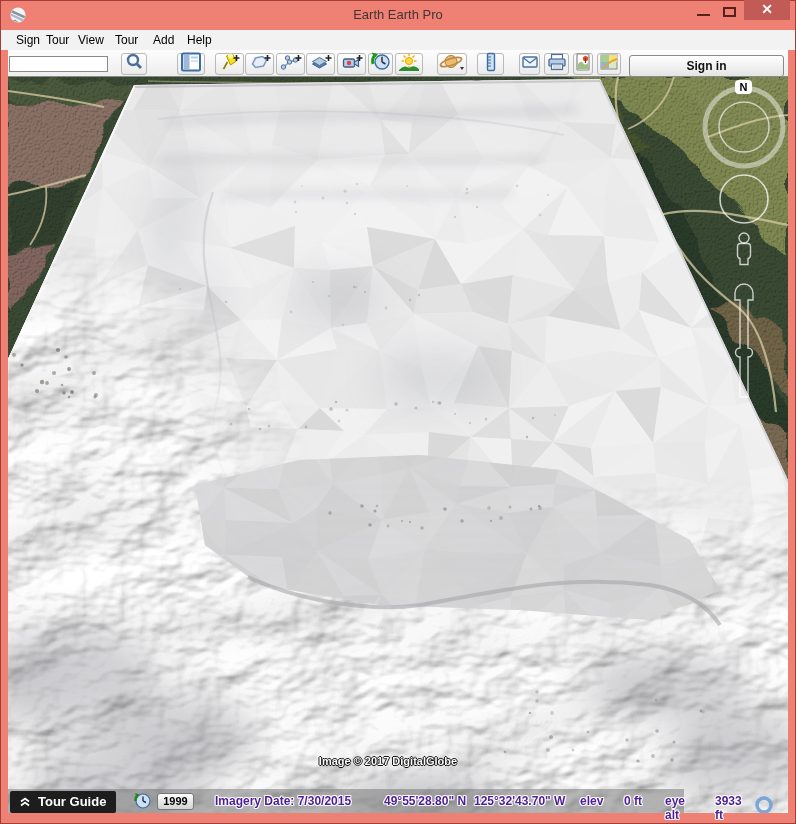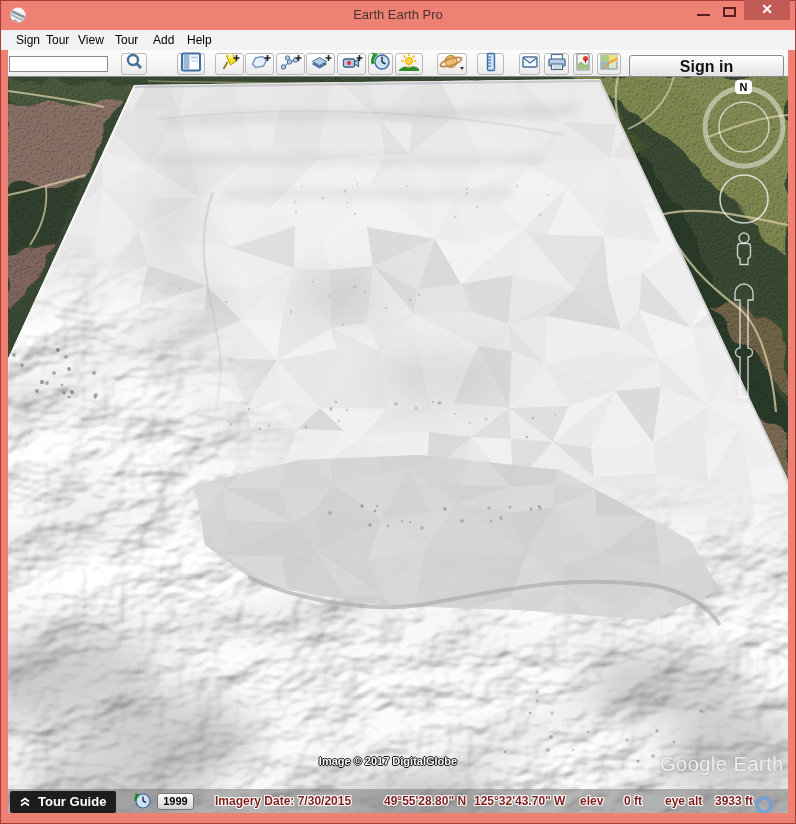--- a/index.html
+++ b/index.html
@@ -9,27 +9,27 @@
 #geicon { position:absolute; left:10px; top:7px; }
 #mins { position:absolute; left:697px; top:14px; width:13px; height:2px; background:#56201c; }
 #maxs { position:absolute; left:723px; top:7px; width:13px; height:10px; border:2px solid #56201c; }
 #closebg { position:absolute; left:744px; top:0; width:46px; height:20px; background:#c25b55; }
 #closex { position:absolute; left:0; top:1px; width:46px; text-align:center; color:#fff; font-size:14px; font-weight:bold; }
 #menubar { position:absolute; left:1px; top:30px; width:794px; height:20px; background:#f2f2f2; font-size:12px; color:#000; }
 #menubar span { position:absolute; top:3px; }
 #toolbar { position:absolute; left:8px; top:50px; width:780px; height:27px; background:linear-gradient(#fdfdfd,#ededed); border-bottom:1px solid #8a8a8a; }
 .tbtn { position:absolute; top:3px; height:22px; border:1px solid #b9b9b9; border-radius:3px; background:linear-gradient(#ffffff,#e9e9e9); }
 #searchin { position:absolute; left:1px; top:6px; width:99px; height:16px; border:1px solid #8a8a8a; background:#fff; }
-#signin { position:absolute; left:621px; top:5px; width:155px; height:22px; border:1px solid #8a8a8a; border-radius:3px; background:linear-gradient(#ffffff,#e4e4e4); text-align:center; font-size:16px; font-weight:bold; color:#111; line-height:21px; }
+#signin { position:absolute; left:621px; top:5px; width:155px; height:22px; border:1px solid #8a8a8a; border-radius:3px; background:linear-gradient(#ffffff,#e4e4e4); text-align:center; font-size:12px; font-weight:bold; color:#111; line-height:21px; }
 #map { position:absolute; left:8px; top:77px; width:780px; height:736px; }
 #map svg { isolation:isolate; }
-#statusbar { position:absolute; left:8px; top:789px; width:780px; height:24px; background:rgba(118,118,118,.52); }
+#statusbar { position:absolute; left:8px; top:789px; width:676px; height:24px; background:rgba(118,118,118,.52); }
 #tourguide { position:absolute; left:2px; top:2px; width:106px; height:22px; background:#1d1d1d; border-radius:2px; color:#fff; font-size:13px; font-weight:bold; }
 #tourguide .txt { position:absolute; left:28px; top:3px; }
-.sbtxt { position:absolute; top:5px; font-size:12px; font-weight:bold; color:#7f1d1d;
+.sbtxt { position:absolute; top:5px; font-size:12px; font-weight:bold; color:#4c1d95;
   text-shadow:-1px 0 0 rgba(255,255,255,.9), 1px 0 0 rgba(255,255,255,.9), 0 -1px 0 rgba(255,255,255,.9), 0 1px 0 rgba(255,255,255,.9), -1px -1px 0 rgba(255,255,255,.7), 1px 1px 0 rgba(255,255,255,.7), 1px -1px 0 rgba(255,255,255,.7), -1px 1px 0 rgba(255,255,255,.7); }
 #btn2005 { position:absolute; left:149px; top:4px; width:37px; height:17px; background:linear-gradient(#fefefe,#d2d2d2); border:1px solid #777; border-radius:3px; text-align:center; font-size:11px; font-weight:bold; line-height:15px; color:#000; }
 #copyr { position:absolute; left:280px; top:678px; width:200px; text-align:center; font-size:11px; font-weight:bold; color:#fff;
  text-shadow:-1px 0 0 #000,1px 0 0 #000,0 -1px 0 #000,0 1px 0 #000; opacity:.92; }
 #gewm { position:absolute; left:652px; top:676px; font-size:20px; letter-spacing:.5px; color:rgba(255,255,255,.8); text-shadow:0 0 2px rgba(150,150,150,.9); }
 </style></head>
 <body>
 <div id="win">
   <div id="titlebar">
     <svg id="geicon" width="16" height="16" viewBox="0 0 16 16">
@@ -1855,21 +1855,20 @@
       <circle cx="736" cy="50" r="25" stroke-width="1.5" stroke="rgba(255,255,255,0.62)"></circle>
       <circle cx="736" cy="122" r="24" stroke-width="1.6"></circle>
       <circle cx="736" cy="161" r="5" stroke-width="1.4"></circle>
       <path d="M 729.5,170 q 0,-3.5 3,-3.5 l 7,0 q 3,0 3,3.5 l 0,8 q 0,3 -2.5,3.5 l 0,6 l -8,0 l 0,-6 q -2.5,-0.5 -2.5,-3.5 Z" stroke-width="1.4"></path>
       <path d="M 727,223 l 0,-7 a 9,9 0 0 1 18,0 l 0,7 l -5,0 l 0,48 a 4.5,4.5 0 0 1 0,9 l 0,40 l -8,0 l 0,-40 a 4.5,4.5 0 0 1 0,-9 l 0,-48 Z" stroke-width="1.4"></path>
     </g>
     <rect x="727" y="3" width="17" height="14" rx="4" fill="#fff"></rect>
     <text x="735.5" y="14" font-size="11" font-weight="bold" fill="#000" text-anchor="middle" font-family="Liberation Sans">N</text>
   </svg>
   <div id="copyr">Image © 2017 DigitalGlobe</div>
-  <div id="gewm">Google Earth</div>
   </div>
   <div id="statusbar">
     <div id="tourguide">
       <svg width="12" height="12" viewBox="0 0 12 12" style="position:absolute;left:9px;top:5px">
         <path d="M2 5.5 L6 2.5 L10 5.5" stroke="#fff" stroke-width="1.8" fill="none"></path>
         <path d="M2 9.5 L6 6.5 L10 9.5" stroke="#fff" stroke-width="1.8" fill="none"></path>
       </svg>
       <div class="txt">Tour Guide</div>
     </div>
     <svg width="17" height="17" viewBox="0 0 17 17" style="position:absolute;left:126px;top:3px">

